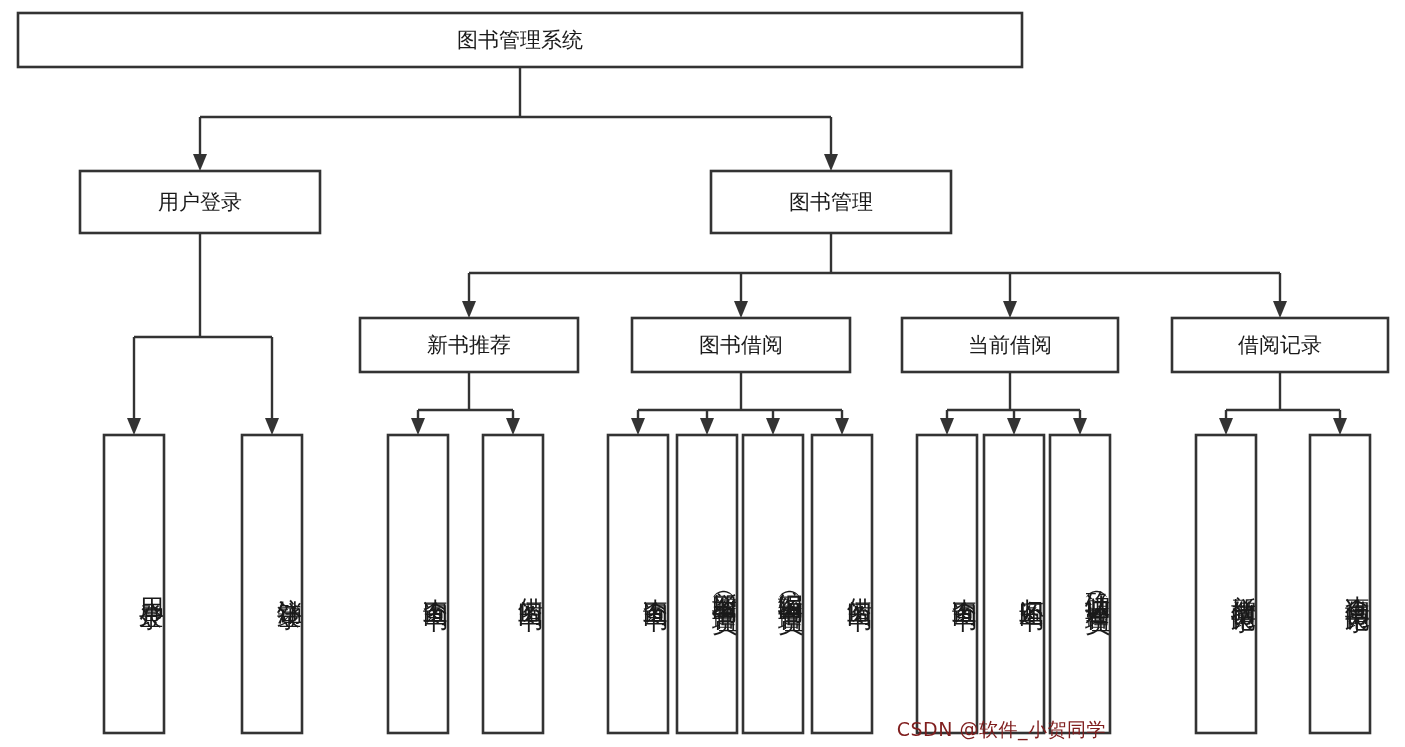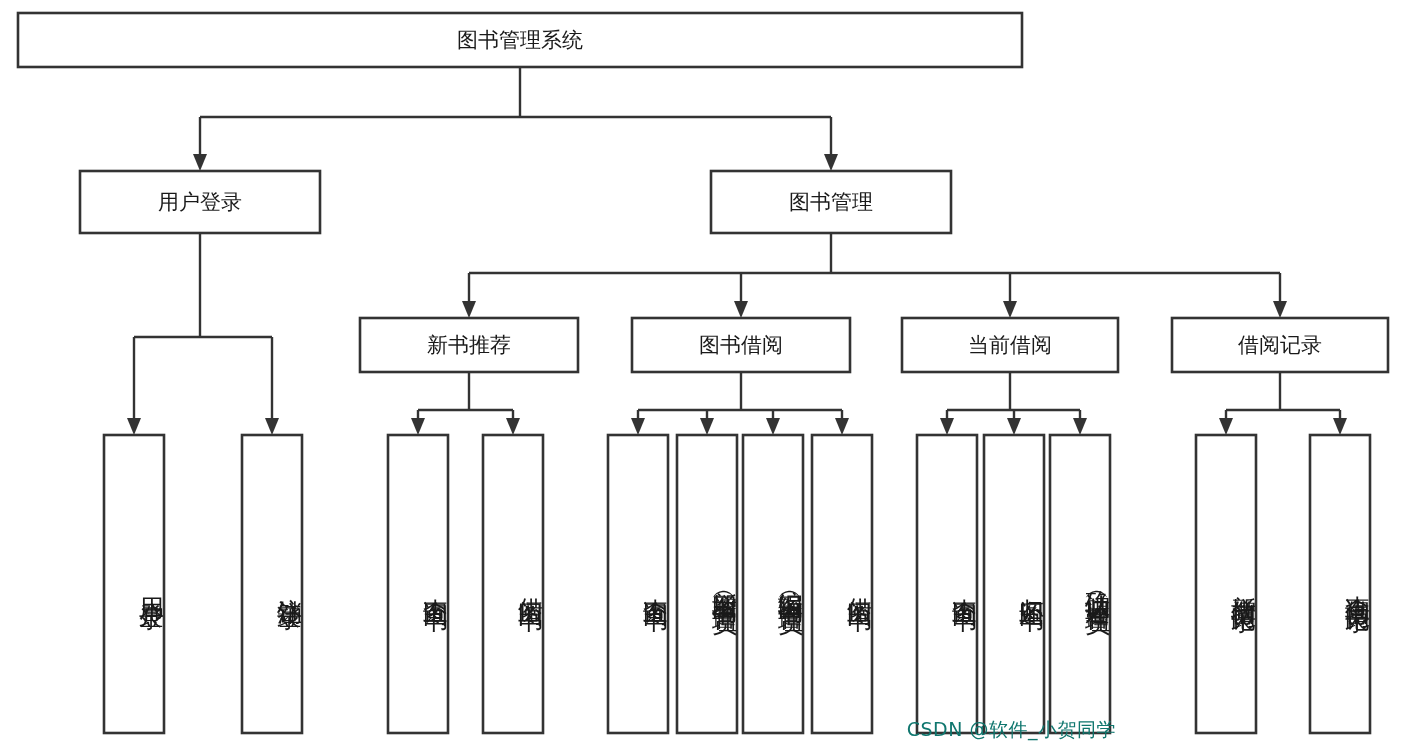--- a/index.html
+++ b/index.html
@@ -11,21 +11,20 @@
     width: 1405px;
     height: 747px;
     overflow: hidden;
     font-family: "DejaVu Sans", "Liberation Sans", sans-serif;
   }
   #diagram-root {
     position: relative;
     width: 1114px;
     height: 747px;
     background: #ffffff;
-    padding-left: 10px;
   }
   svg#diagram-canvas {
     position: absolute;
     left: 0;
     top: 0;
     width: 1405px;
     height: 747px;
     display: block;
   }
   .node-rect {
@@ -64,21 +63,21 @@
     justify-content: center;
     white-space: nowrap;
     pointer-events: none;
   }
   .watermark {
     position: absolute;
     right: 8px;
     bottom: 4px;
     font-family: "DejaVu Sans", "Liberation Sans", sans-serif;
     font-size: 19px;
-    color: #0f766e;
+    color: #7f1d1d;
     white-space: nowrap;
     letter-spacing: 0.5px;
   }
 </style>
 </head>
 <body>
 
 <div id="diagram-root">
 
   <svg id="diagram-canvas" viewBox="0 0 1405 747">

